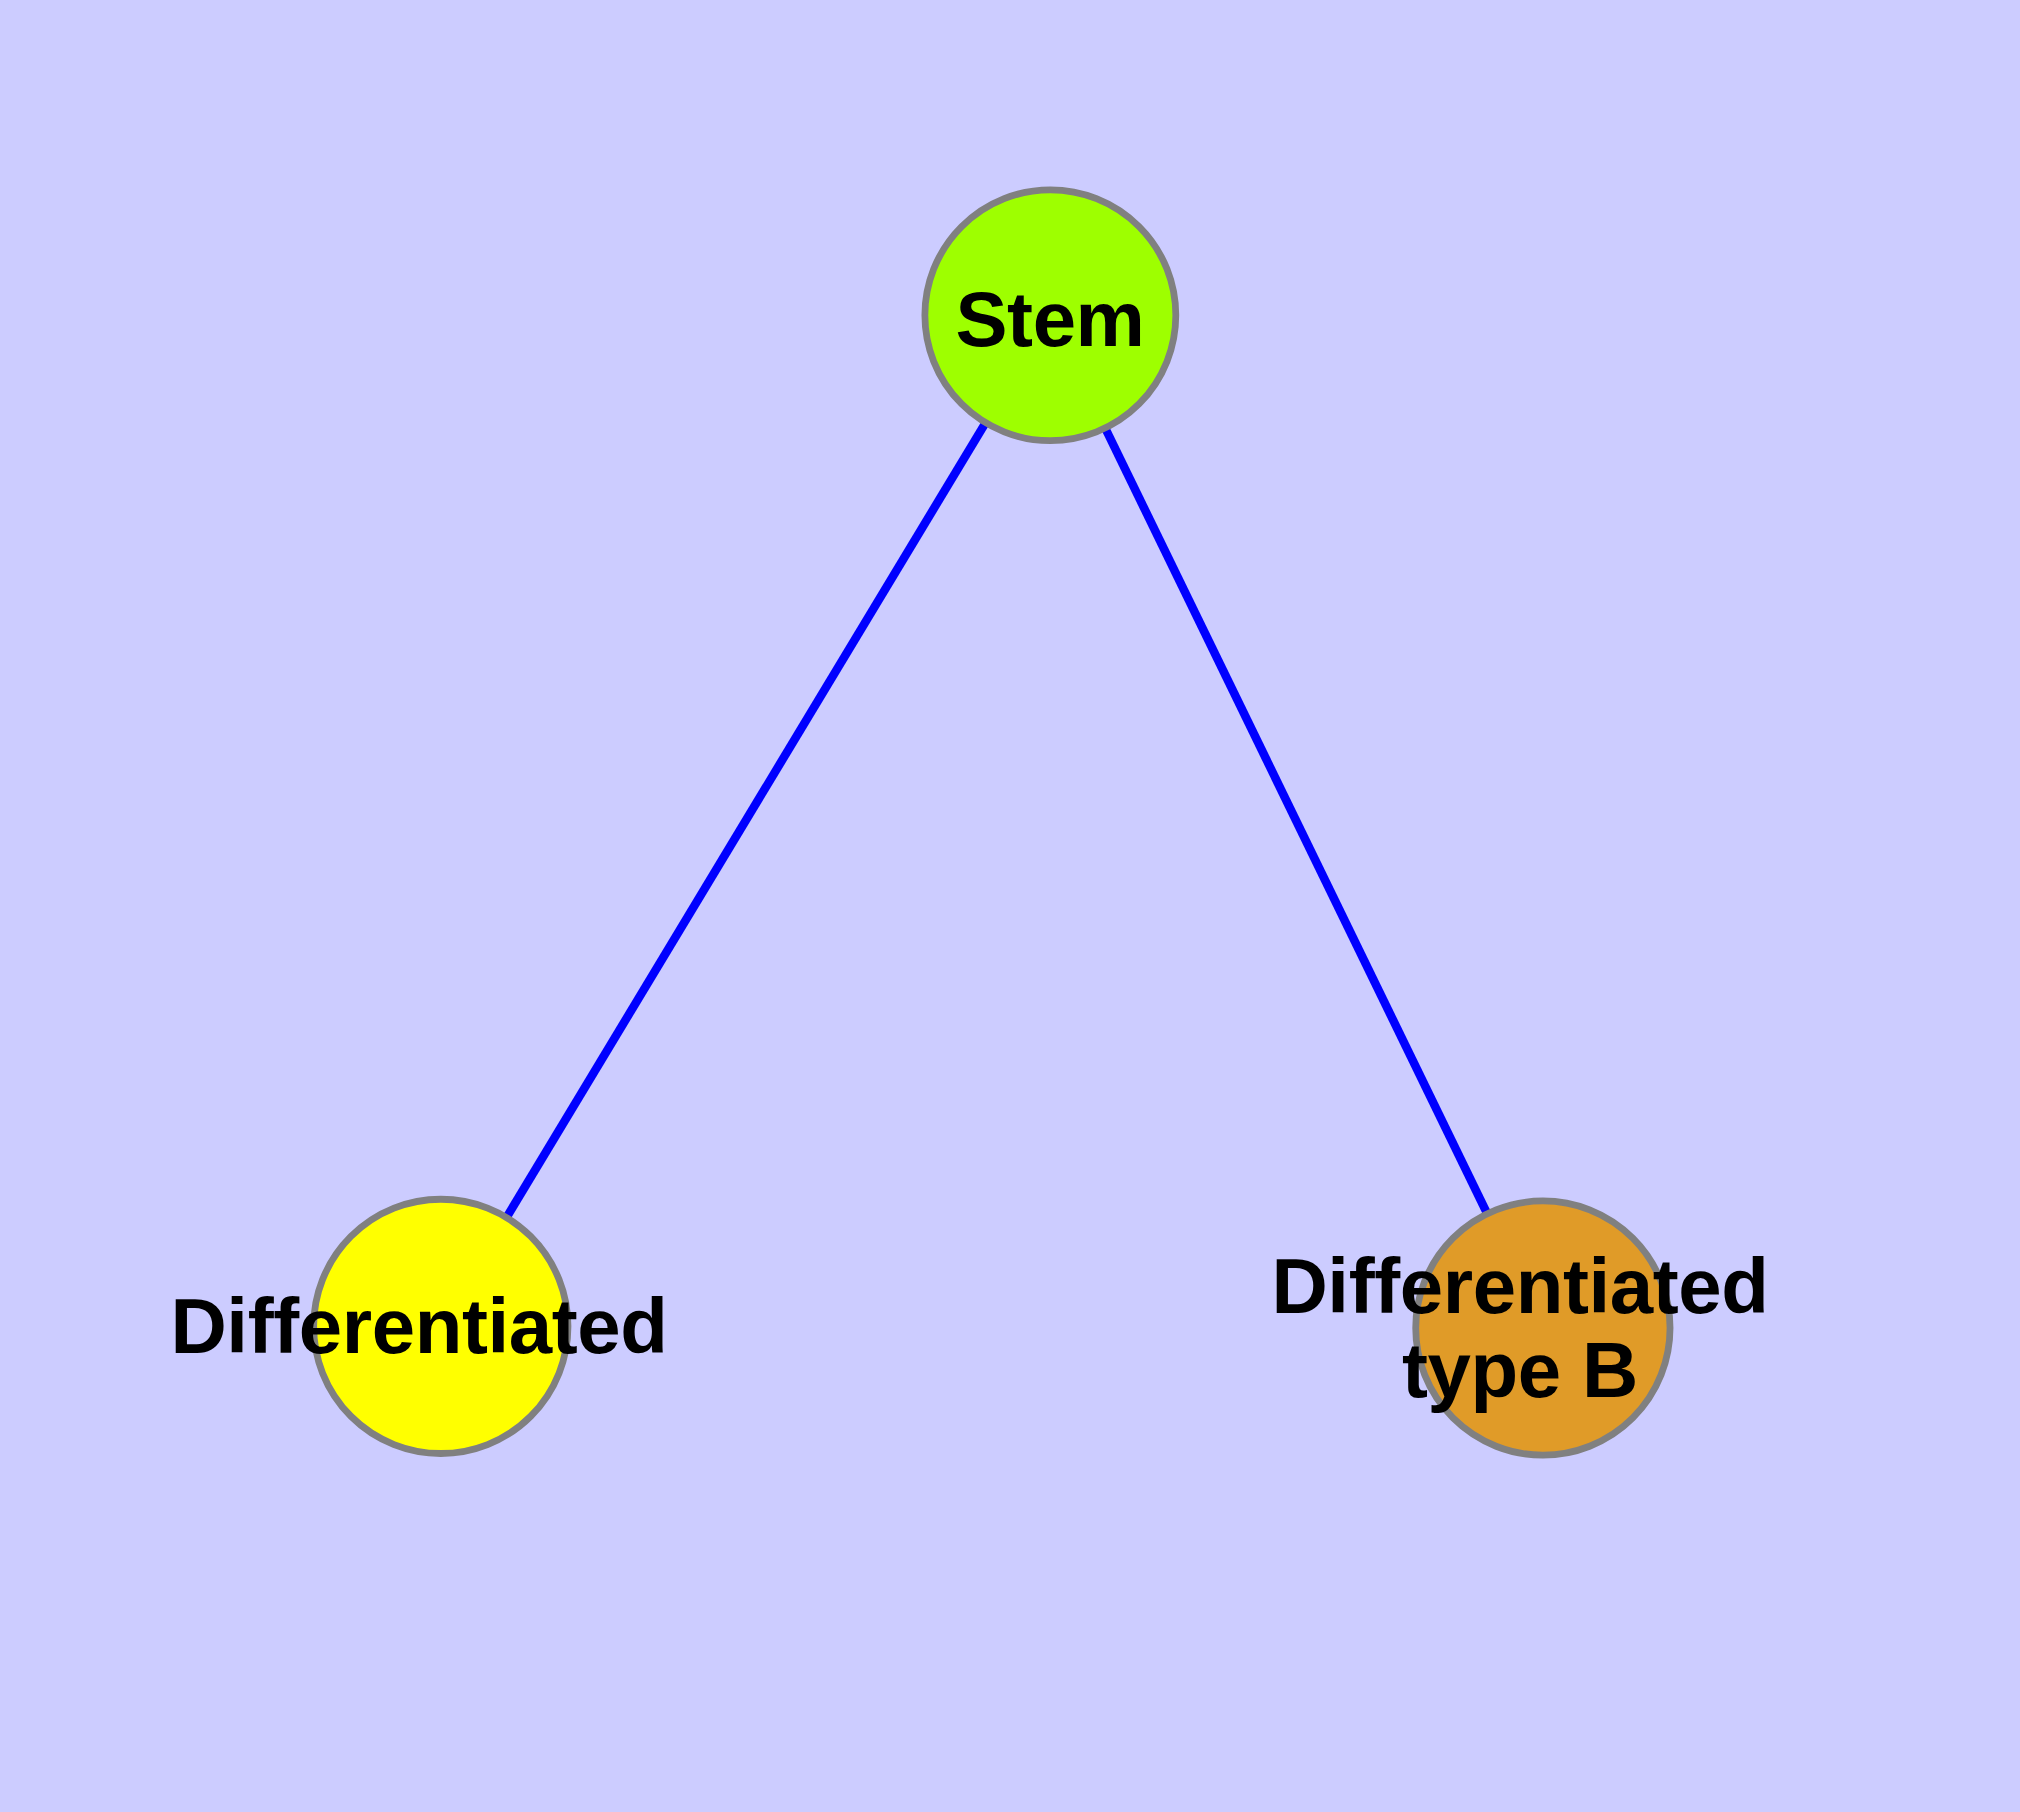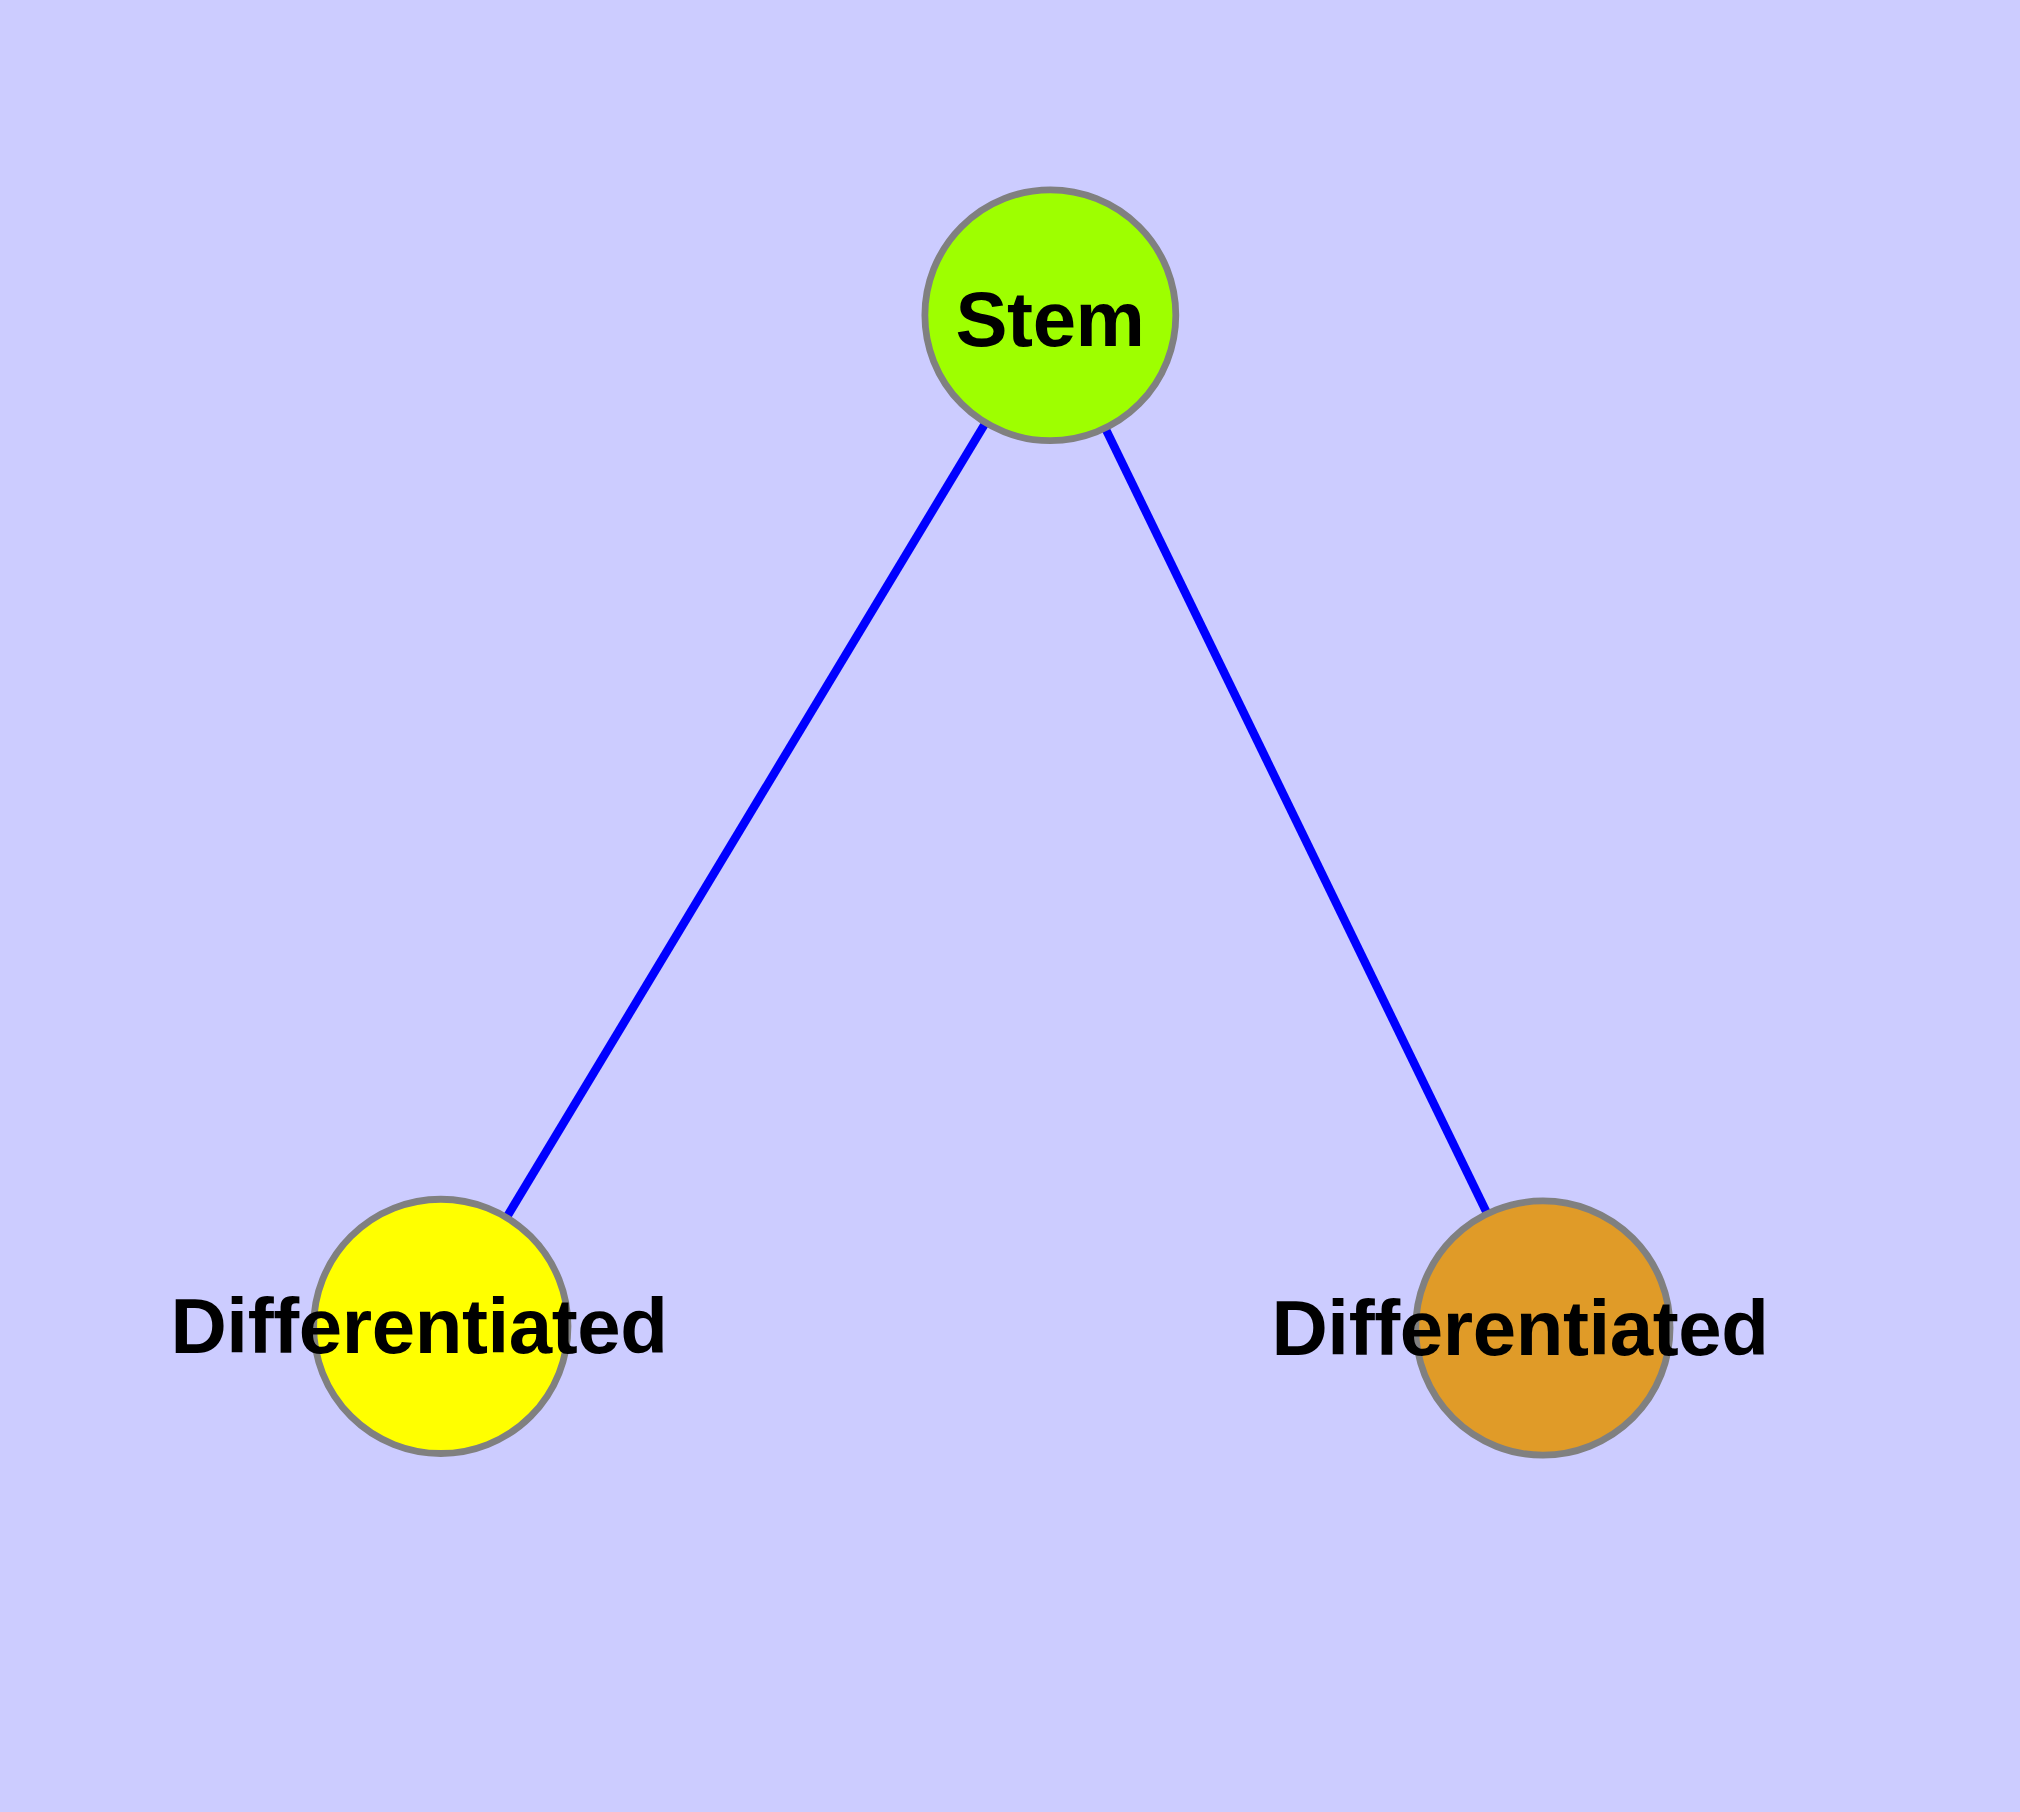--- a/index.html
+++ b/index.html
@@ -63,16 +63,16 @@
       <circle id="node-stem" cx="1239" cy="372" r="148" fill="#9eff00" stroke="#808080" stroke-width="8"></circle>
       <circle id="node-diff-a" cx="520" cy="1565" r="150" fill="#ffff00" stroke="#808080" stroke-width="8"></circle>
       <circle id="node-diff-b" cx="1820" cy="1567" r="150" fill="#e09b28" stroke="#808080" stroke-width="8"></circle>
     </g>
   </svg>
 
   <div class="node-label" id="label-stem" style="left:1050px; top:319px;"><span>Stem</span></div>
 
   <div class="node-label" id="label-diff-a" style="left:419px; top:1326px;"><span>Differentiated</span><br></div>
 
-  <div class="node-label" id="label-diff-b" style="left:1520px; top:1328px;"><span>Differentiated</span><br></div>
+  <div class="node-label" id="label-diff-b" style="left:1520px; top:1328px;"><span>Differentiated</span><br><span>type B</span></div>
 
 </div>
 
 
 </body></html>

